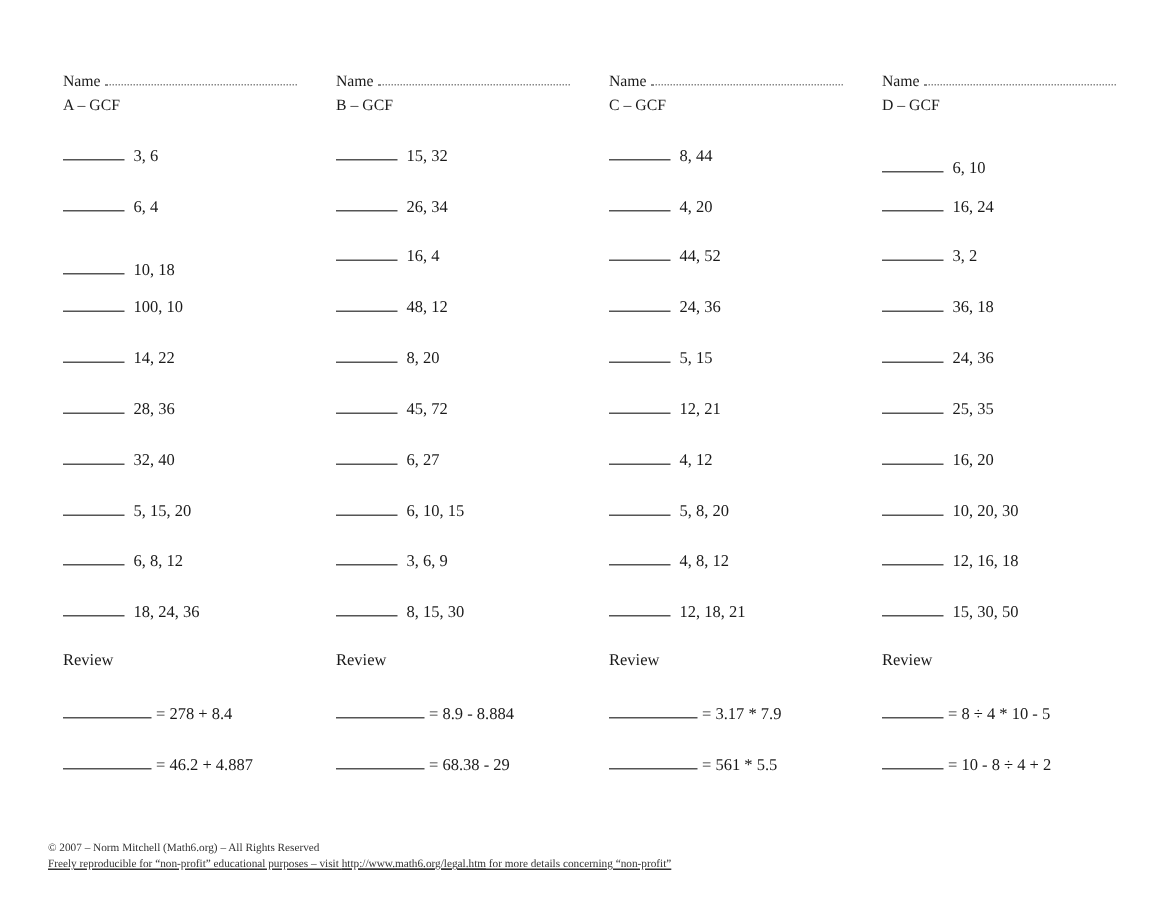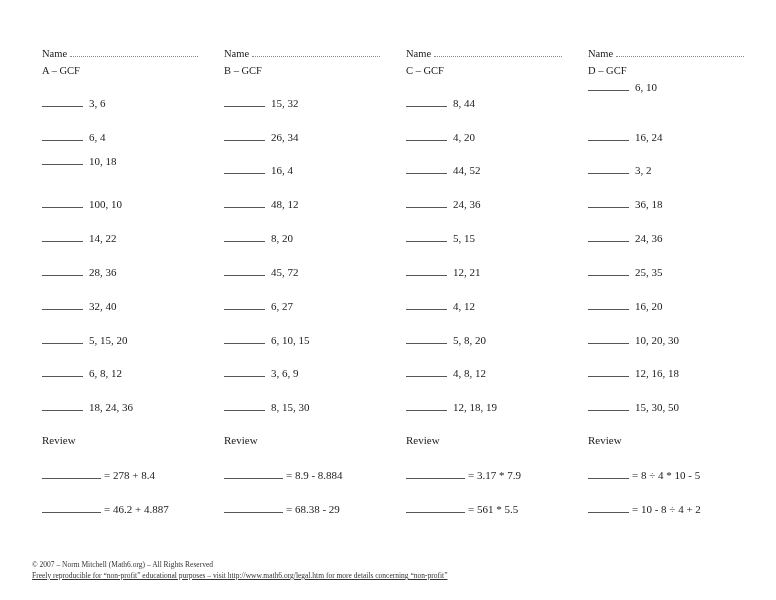--- a/index.html
+++ b/index.html
@@ -22,21 +22,21 @@
 </style>
 </head>
 <body>
 
 <div id="sheets">
     <div class="col col-a" style="left: 42px;">
       <div class="name-line"><span>Name</span><span class="name-blank"></span></div>
       <div class="title">A – GCF</div>
       <div class="row" style="top:96px"><span class="blank"></span><span>3, 6</span></div>
       <div class="row" style="top:130px"><span class="blank"></span><span>6, 4</span></div>
-      <div class="row" style="top:154px"><span class="blank"></span><span>10, 18</span></div>
+      <div class="row" style="top:172px"><span class="blank"></span><span>10, 18</span></div>
       <div class="row" style="top:197px"><span class="blank"></span><span>100, 10</span></div>
       <div class="row" style="top:231px"><span class="blank"></span><span>14, 22</span></div>
       <div class="row" style="top:265px"><span class="blank"></span><span>28, 36</span></div>
       <div class="row" style="top:299px"><span class="blank"></span><span>32, 40</span></div>
       <div class="row" style="top:333px"><span class="blank"></span><span>5, 15, 20</span></div>
       <div class="row" style="top:366px"><span class="blank"></span><span>6, 8, 12</span></div>
       <div class="row" style="top:400px"><span class="blank"></span><span>18, 24, 36</span></div>
       <div class="review-head">Review</div>
       <div class="row" style="top:468px"><span class="rv-blank"></span><span>= 278 + 8.4</span></div>
       <div class="row" style="top:502px"><span class="rv-blank"></span><span>= 46.2 + 4.887</span></div>
@@ -63,29 +63,29 @@
       <div class="title">C – GCF</div>
       <div class="row" style="top:96px"><span class="blank"></span><span>8, 44</span></div>
       <div class="row" style="top:130px"><span class="blank"></span><span>4, 20</span></div>
       <div class="row" style="top:163px"><span class="blank"></span><span>44, 52</span></div>
       <div class="row" style="top:197px"><span class="blank"></span><span>24, 36</span></div>
       <div class="row" style="top:231px"><span class="blank"></span><span>5, 15</span></div>
       <div class="row" style="top:265px"><span class="blank"></span><span>12, 21</span></div>
       <div class="row" style="top:299px"><span class="blank"></span><span>4, 12</span></div>
       <div class="row" style="top:333px"><span class="blank"></span><span>5, 8, 20</span></div>
       <div class="row" style="top:366px"><span class="blank"></span><span>4, 8, 12</span></div>
-      <div class="row" style="top:400px"><span class="blank"></span><span>12, 18, 19</span></div>
+      <div class="row" style="top:400px"><span class="blank"></span><span>12, 18, 21</span></div>
       <div class="review-head">Review</div>
       <div class="row" style="top:468px"><span class="rv-blank"></span><span>= 3.17 * 7.9</span></div>
       <div class="row" style="top:502px"><span class="rv-blank"></span><span>= 561 * 5.5</span></div>
     </div>
     <div class="col col-d" style="left: 588px;">
       <div class="name-line"><span>Name</span><span class="name-blank"></span></div>
       <div class="title">D – GCF</div>
-      <div class="row" style="top:80px"><span class="blank"></span><span>6, 10</span></div>
+      <div class="row" style="top:104px"><span class="blank"></span><span>6, 10</span></div>
       <div class="row" style="top:130px"><span class="blank"></span><span>16, 24</span></div>
       <div class="row" style="top:163px"><span class="blank"></span><span>3, 2</span></div>
       <div class="row" style="top:197px"><span class="blank"></span><span>36, 18</span></div>
       <div class="row" style="top:231px"><span class="blank"></span><span>24, 36</span></div>
       <div class="row" style="top:265px"><span class="blank"></span><span>25, 35</span></div>
       <div class="row" style="top:299px"><span class="blank"></span><span>16, 20</span></div>
       <div class="row" style="top:333px"><span class="blank"></span><span>10, 20, 30</span></div>
       <div class="row" style="top:366px"><span class="blank"></span><span>12, 16, 18</span></div>
       <div class="row" style="top:400px"><span class="blank"></span><span>15, 30, 50</span></div>
       <div class="review-head">Review</div>

